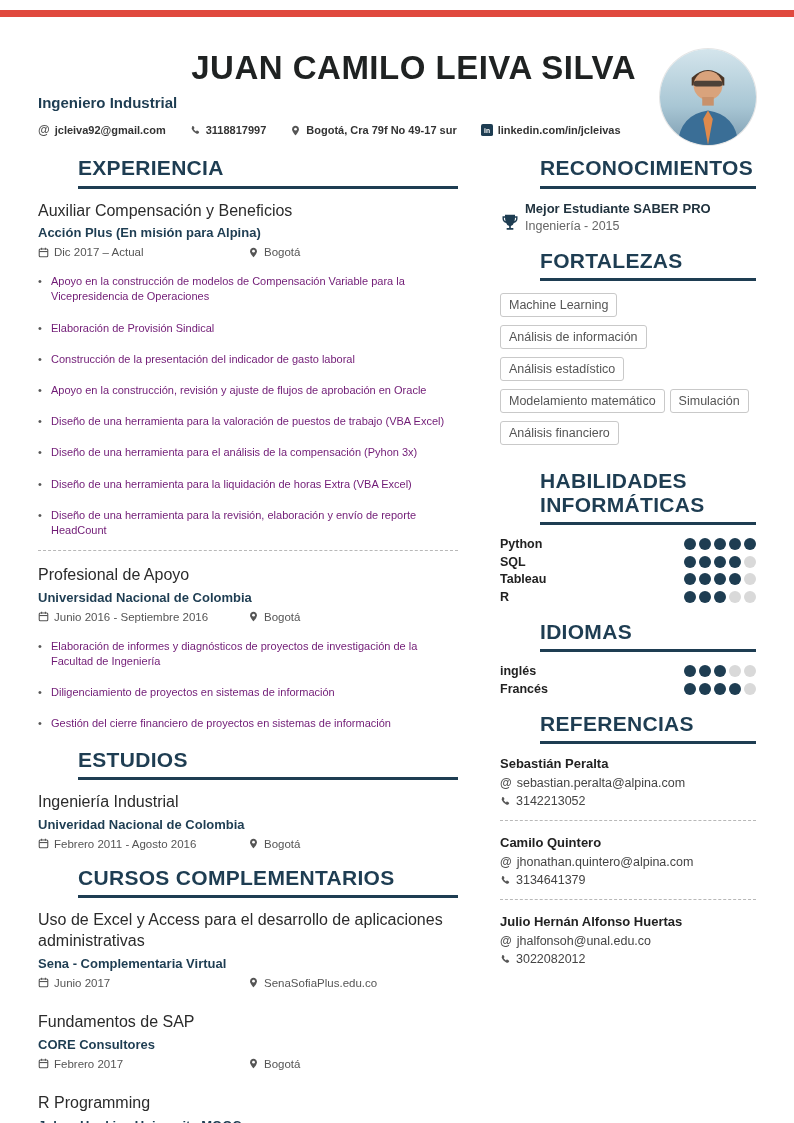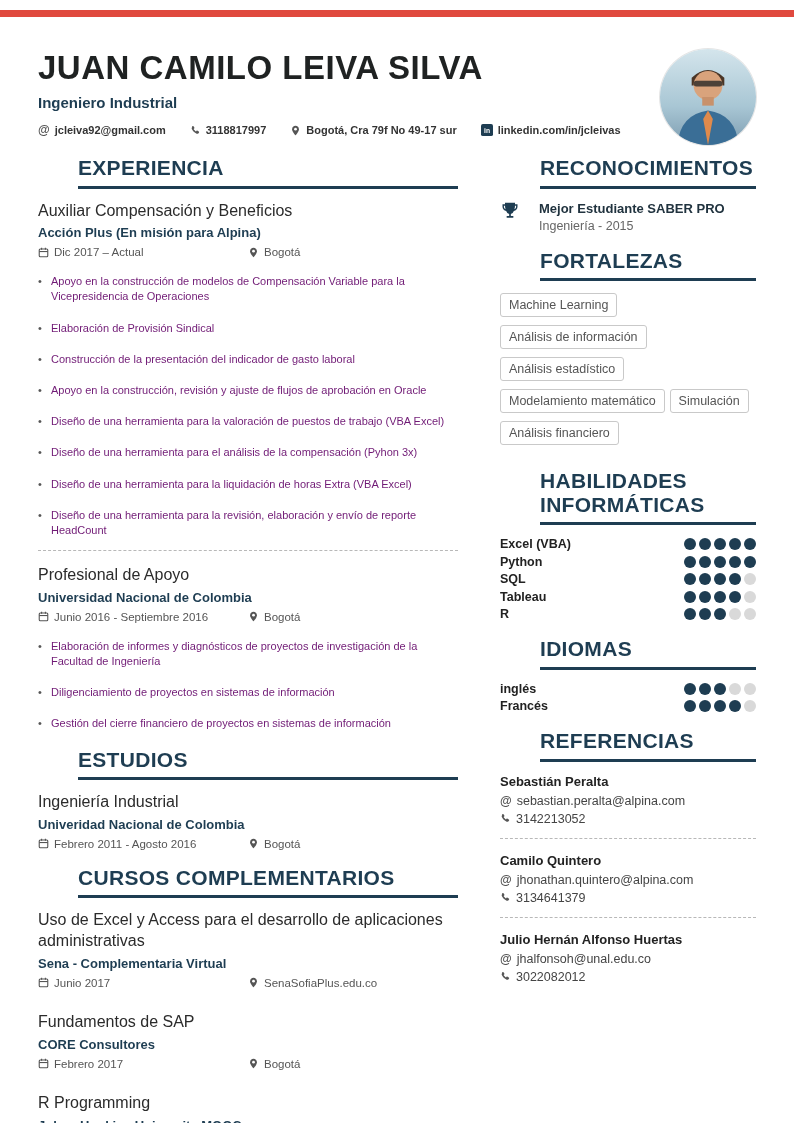--- a/index.html
+++ b/index.html
@@ -4,21 +4,21 @@
 <style>
   * { margin:0; padding:0; box-sizing:border-box; }
   html,body { background:#fff; }
   body { font-family:"Liberation Sans", sans-serif; color:#333; }
   .page { width:794px; height:1123px; background:#fff; overflow:hidden; position:relative; }
   .top-bar { height:7px; background:var(--accent,#e0493e); margin:10px 0 0 0; }
   .content { padding:22px 38px 0 38px; }
 
   
   .header { position:relative; padding-right:120px; }
-  .name { font-size:33px; font-weight:bold; color:#1f2222; letter-spacing:0.5px; margin-top:10px; }
+  .name { font-size:33px; font-weight:bold; color:#1f2222; letter-spacing:0.5px; margin-top:10px;text-align:right; }
   .job-title { font-size:15px; font-weight:bold; color:var(--heading,#1e3d52); margin-top:7px; }
   .contact-row { display:flex; gap:24px; margin-top:13px; align-items:center; flex-wrap:wrap; }
   .contact { display:inline-flex; align-items:center; font-size:11px; font-weight:bold; color:#333; }
   .photo { position:absolute; right:0; top:0; width:96px; height:96px; border-radius:50%; overflow:hidden; box-shadow:0 0 0 1px #e5e5e5; }
   .photo svg { display:block; }
 
   
   .columns { display:flex; margin-top:20px; }
   .col-left { width:420px; flex:0 0 420px; }
   .col-right { flex:1; margin-left:42px; min-width:0; }
@@ -37,21 +37,21 @@
   .bullets li { position:relative; padding-left:13px; font-size:11px; color:#701a75; line-height:1.38; margin-bottom:4px;margin-top:16px; }
   .bullets li::before { content:"•"; position:absolute; left:0; top:0; color:#555; }
   .dashed-sep { border-top:1px dashed #b8b8b8; margin:12px 0 14px 0; }
 
   
   .icon { display:inline-flex; align-items:center; margin-right:5px; }
   .icon svg { display:block; }
   .at-glyph { font-size:12px; font-weight:bold; color:#555; line-height:1; }
 
   
-  .award { display:flex; gap:14px; align-items:flex-start; margin-bottom:8px; }
+  .award { display:flex; gap:0; align-items:flex-end; margin-bottom:8px; }
   .award-title { font-size:13px; font-weight:bold; color:#21333f; margin-bottom:3px; }
   .award-subtitle { font-size:12.5px; color:#666; }
 
   .tags { margin-top:2px; }
   .tag { display:inline-block; border:1px solid #c9c9c9; border-radius:3px; padding:4px 8px; margin:0 5px 8px 0; font-size:12.5px; color:#555; background:#fff; }
 
   .skill-row { display:flex; justify-content:space-between; align-items:center; margin-bottom:3.5px; }
   .skill-name { font-size:12.5px; font-weight:bold; color:#222; }
   .dots { display:flex; gap:3px; }
   .dot { width:12px; height:12px; border-radius:50%; background:#d9d9d9; }
@@ -290,30 +290,20 @@
 
         <section class="section">
           <h2 class="section-title">FORTALEZAS</h2>
           <div class="tags"><span class="tag">Machine Learning</span><span class="tag">Análisis de información</span><span class="tag">Análisis estadístico</span><span class="tag">Modelamiento matemático</span><span class="tag">Simulación</span><span class="tag">Análisis financiero</span></div>
         </section>
 
         <section class="section">
           <h2 class="section-title">HABILIDADES INFORMÁTICAS</h2>
           <div>
               <div class="skill-row">
-                <span class="skill-name">Excel (VBA)</span>
-                <span class="dots">
-                  <span class="dot filled"></span>
-                  <span class="dot filled"></span>
-                  <span class="dot filled"></span>
-                  <span class="dot filled"></span>
-                  <span class="dot filled"></span>
-                </span>
-              </div>
-              <div class="skill-row">
                 <span class="skill-name">Python</span>
                 <span class="dots">
                   <span class="dot filled"></span>
                   <span class="dot filled"></span>
                   <span class="dot filled"></span>
                   <span class="dot filled"></span>
                   <span class="dot filled"></span>
                 </span>
               </div>
               <div class="skill-row">

